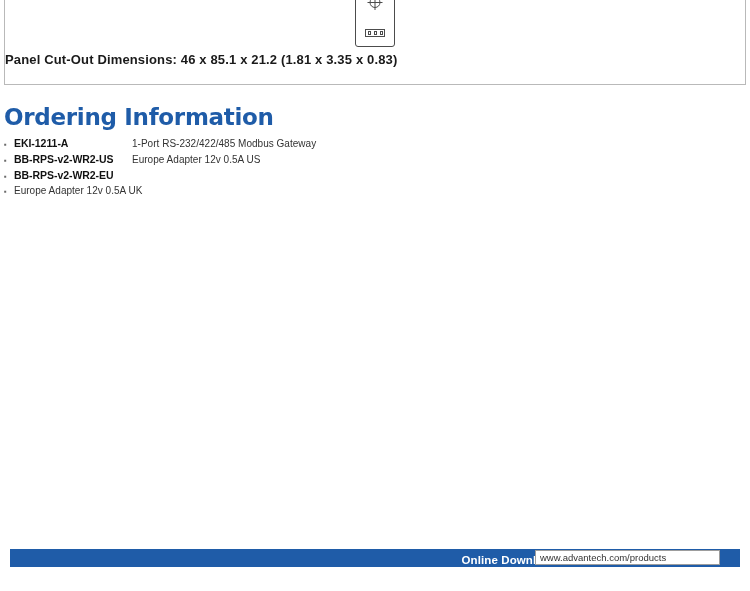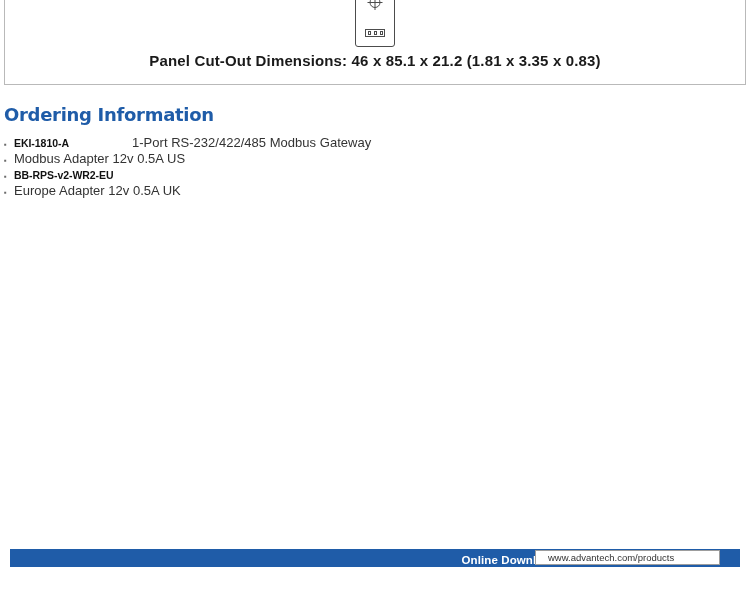--- a/index.html
+++ b/index.html
@@ -94,34 +94,33 @@
     height: 4px;
     border: 0.8px solid #4c4c4c;
     box-sizing: border-box;
   }
 
   .figure-caption {
     position: absolute;
     left: 0;
     right: 0;
     top: 121px;
-    text-align: center;
-    font-size: 15px;
+    font-size: 13px;
     font-weight: bold;
     color: #1a1a1a;
     letter-spacing: 0.15px;
   }
 
   
   .section-title {
     position: absolute;
     left: 4px;
     top: 104px;
     font-family: "DejaVu Sans", sans-serif;
-    font-size: 18px;
+    font-size: 23px;
     font-weight: bold;
     color: #1f5ca8;
     letter-spacing: -0.3px;
   }
 
   .ordering-list {
     position: absolute;
     left: 4px;
     top: 135px;
     width: 520px;
@@ -140,21 +139,21 @@
     line-height: 16px;
   }
   .order-sku {
     flex: 0 0 118px;
     font-size: 10.5px;
     font-weight: bold;
     color: #111111;
     letter-spacing: -0.05px;
   }
   .order-desc {
-    font-size: 13px;
+    font-size: 10px;
     color: #333333;
     letter-spacing: 0.02px;
   }
 
   
   .footer-bar {
     position: absolute;
     left: 10px;
     bottom: 24px;
     width: 730px;
@@ -175,21 +174,21 @@
     right: 30px;
     bottom: 26px;
     width: 185px;
     height: 15px;
     background: #ffffff;
     border: 1px solid #9d9d9d;
     box-sizing: border-box;
     font-size: 9.5px;
     color: #333333;
     line-height: 13px;
-    padding-left: 12px;
+    padding-left: 4px;
     overflow: hidden;
     white-space: nowrap;
   }
 </style>
 </head>
 <body>
 
 <div class="figure-box">
   <div class="device-drawing">
     <div class="device-body"></div>
@@ -204,27 +203,28 @@
   </div>
   <div class="figure-caption">Panel Cut-Out Dimensions: 46 x 85.1 x 21.2 (1.81 x 3.35 x 0.83)</div>
 </div>
 
 <div class="section-title">Ordering Information</div>
 
 <div class="ordering-list">
 
   <div class="order-row">
     <span class="order-bullet">▪</span>
-    <span class="order-sku">EKI-1810-A</span>
+    <span class="order-sku">EKI-1211-A</span>
     <span class="order-desc">1-Port RS-232/422/485 Modbus Gateway</span>
   </div>
 
   <div class="order-row">
     <span class="order-bullet">▪</span>
-    <span class="order-desc">Modbus Adapter 12v 0.5A US</span>
+    <span class="order-sku">BB-RPS-v2-WR2-US</span>
+    <span class="order-desc">Europe Adapter 12v 0.5A US</span>
   </div>
 
   <div class="order-row">
     <span class="order-bullet">▪</span>
     <span class="order-sku">BB-RPS-v2-WR2-EU</span>
   </div>
 
   <div class="order-row">
     <span class="order-bullet">▪</span>
     <span class="order-desc">Europe Adapter 12v 0.5A UK</span>

